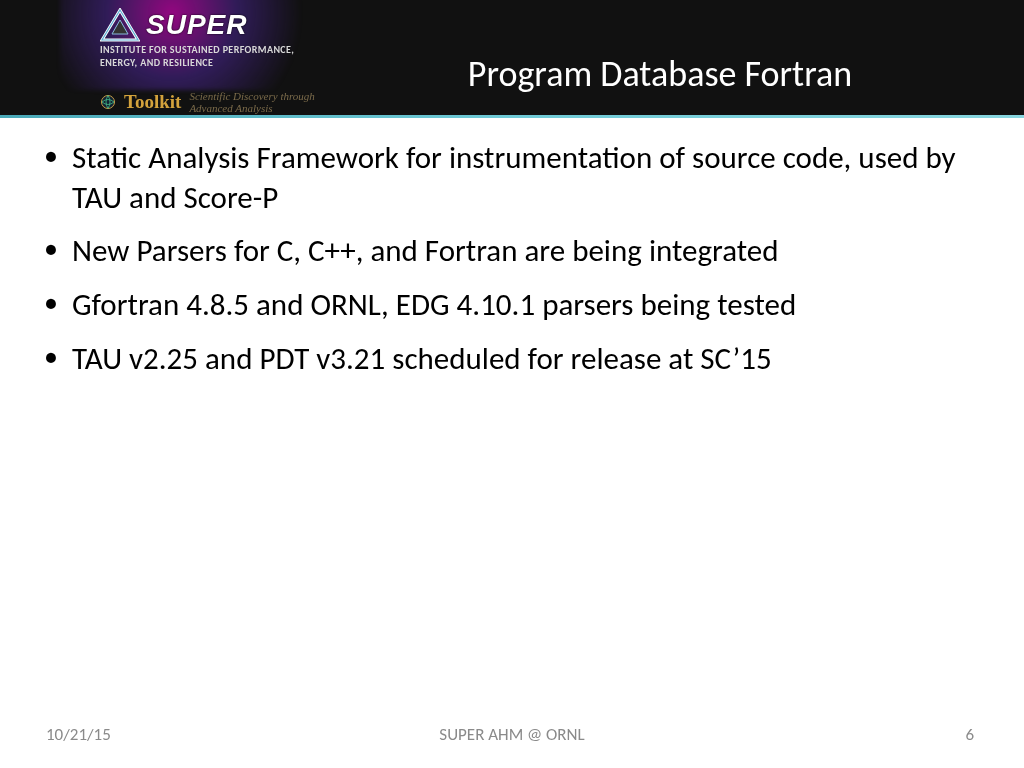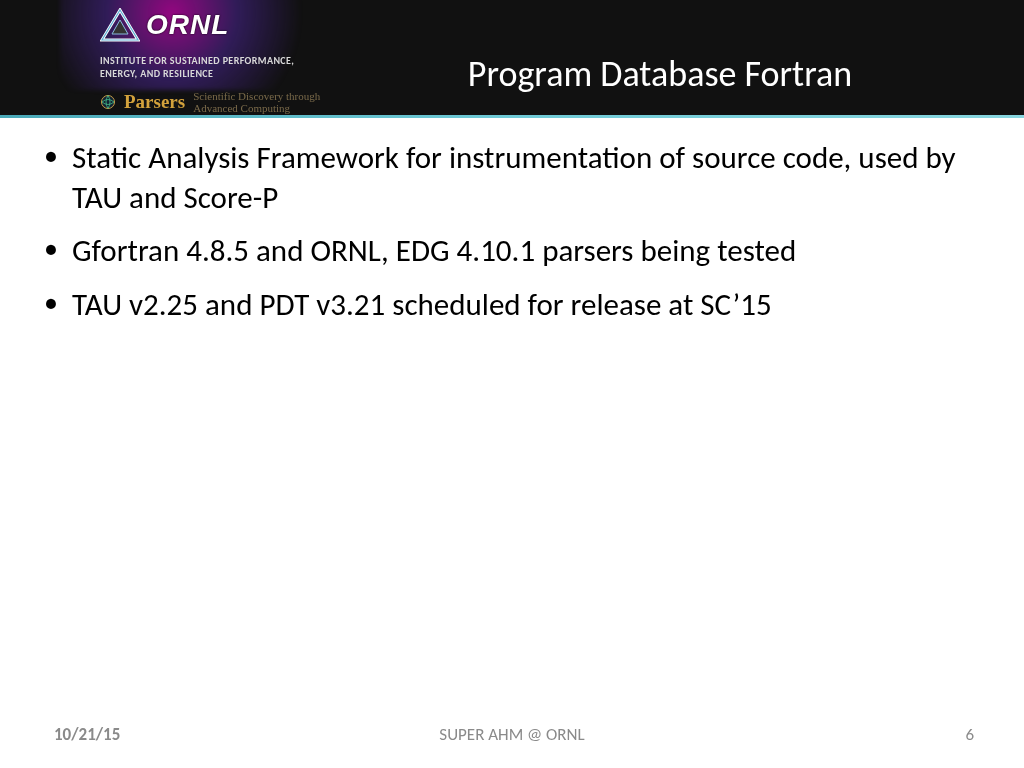--- a/index.html
+++ b/index.html
@@ -20,87 +20,88 @@
     filter: blur(2px);
   }
 
   .logo-block { position: absolute; left: 100px; top: 8px; width: 260px; }
   .super-row { display: flex; align-items: center; gap: 6px; }
   .sup-tri {
     width: 40px; height: 34px; position: relative;
   }
   .sup-tri svg { width: 40px; height: 34px; display: block; }
   .sup-text { font-family: "Arial Black", Arial, sans-serif; font-weight: 900; font-style: italic; font-size: 28px; letter-spacing: 1px; color: #fff; text-shadow: 0 0 2px #000; }
-  .inst-line { margin-top: 13px; font-size: 10px; letter-spacing: 0.4px; font-weight: 600; color: #d9d9d9; text-transform: uppercase; line-height: 1.25; }
+  .inst-line { margin-top: 2px; font-size: 10px; letter-spacing: 0.4px; font-weight: 600; color: #d9d9d9; text-transform: uppercase; line-height: 1.25; }
 
   .scidac-row { position: absolute; left: 100px; top: 90px; display: flex; align-items: center; gap: 8px; }
   .sci-icon { width: 16px; height: 16px; }
   .sci-text { font-family: Georgia, "Times New Roman", serif; font-size: 19px; color: #d3a23c; font-weight: 600; }
-  .sci-sub { font-family: Georgia, serif; font-size: 11px; color: #7a6a4a; line-height: 1.1; }
+  .sci-sub { font-family: Georgia, serif; font-style: italic; font-size: 11px; color: #7a6a4a; line-height: 1.1; }
 
   .title { position: absolute; right: 54px; top: 52px; width: 620px; text-align: center; font-size: 36px; font-weight: 400; color: #fff; }
 
   
   .body { flex: 1; padding: 20px 38px 0 38px; }
   ul.bullets { list-style: none; }
   ul.bullets li { position: relative; padding-left: 34px; font-size: 31px; line-height: 1.28; color: #000; margin-bottom: 14px; }
   ul.bullets li::before { content: "•"; position: absolute; left: 6px; top: 0; font-size: 28px; }
 
   
   .ftr { position: absolute; left: 0; right: 0; bottom: 14px; height: 30px; font-size: 17px; color: #8a8a8a; }
-  .ftr .date  { position: absolute; left: 54px; font-weight: bold; }
+  .ftr .date  { position: absolute; left: 46px; }
   .ftr .event { position: absolute; left: 0; right: 0; text-align: center; }
   .ftr .page  { position: absolute; right: 50px; }
 </style>
 </head>
 <body>
 
 <div class="slide">
 
   <div class="hdr">
     <div class="hdr-bg-glow"></div>
 
     <div class="logo-block">
       <div class="super-row">
         <span class="sup-tri">
           <svg viewBox="0 0 40 34">
             <polygon points="20,2 38,32 2,32" fill="none" stroke="#ffffff" stroke-width="3"></polygon>
             <polygon points="20,2 38,32 2,32" fill="none" stroke="#5fb0d6" stroke-width="1.2"></polygon>
             <polygon points="12,26 28,26 20,12" fill="#333" stroke="#8bd" stroke-width="1"></polygon>
           </svg>
         </span>
-        <span class="sup-text">ORNL</span>
+        <span class="sup-text">SUPER</span>
       </div>
       <div class="inst-line">
         <span>INSTITUTE FOR SUSTAINED PERFORMANCE,</span><br>
         <span>ENERGY, AND RESILIENCE</span>
       </div>
     </div>
 
     <div class="scidac-row">
       <span class="sci-icon">
         <svg viewBox="0 0 16 16">
           <circle cx="8" cy="8" r="6.5" fill="#123" stroke="#caa049" stroke-width="1"></circle>
           <path d="M2 8 Q8 3 14 8 Q8 13 2 8" fill="none" stroke="#4b8" stroke-width="0.8"></path>
           <path d="M8 1.5 Q12 8 8 14.5 Q4 8 8 1.5" fill="none" stroke="#4b8" stroke-width="0.8"></path>
         </svg>
       </span>
-      <span class="sci-text">Parsers</span>
+      <span class="sci-text">Toolkit</span>
       <span class="sci-sub">
         <span>Scientific Discovery through</span><br>
-        <span>Advanced Computing</span>
+        <span>Advanced Analysis</span>
       </span>
     </div>
 
     <div class="title">Program Database Fortran</div>
   </div>
 
   <div class="body">
     <ul class="bullets">
       <li>Static Analysis Framework for instrumentation of source code, used by TAU and Score-P</li>
+      <li>New Parsers for C, C++, and Fortran are being integrated</li>
       <li>Gfortran 4.8.5 and ORNL, EDG 4.10.1 parsers being tested</li>
       <li>TAU v2.25 and PDT v3.21 scheduled for release at SC’15</li>
     </ul>
   </div>
 
   <div class="ftr">
     <span class="date">10/21/15</span>
     <span class="event">SUPER AHM @ ORNL</span>
     <span class="page">6</span>
   </div>

